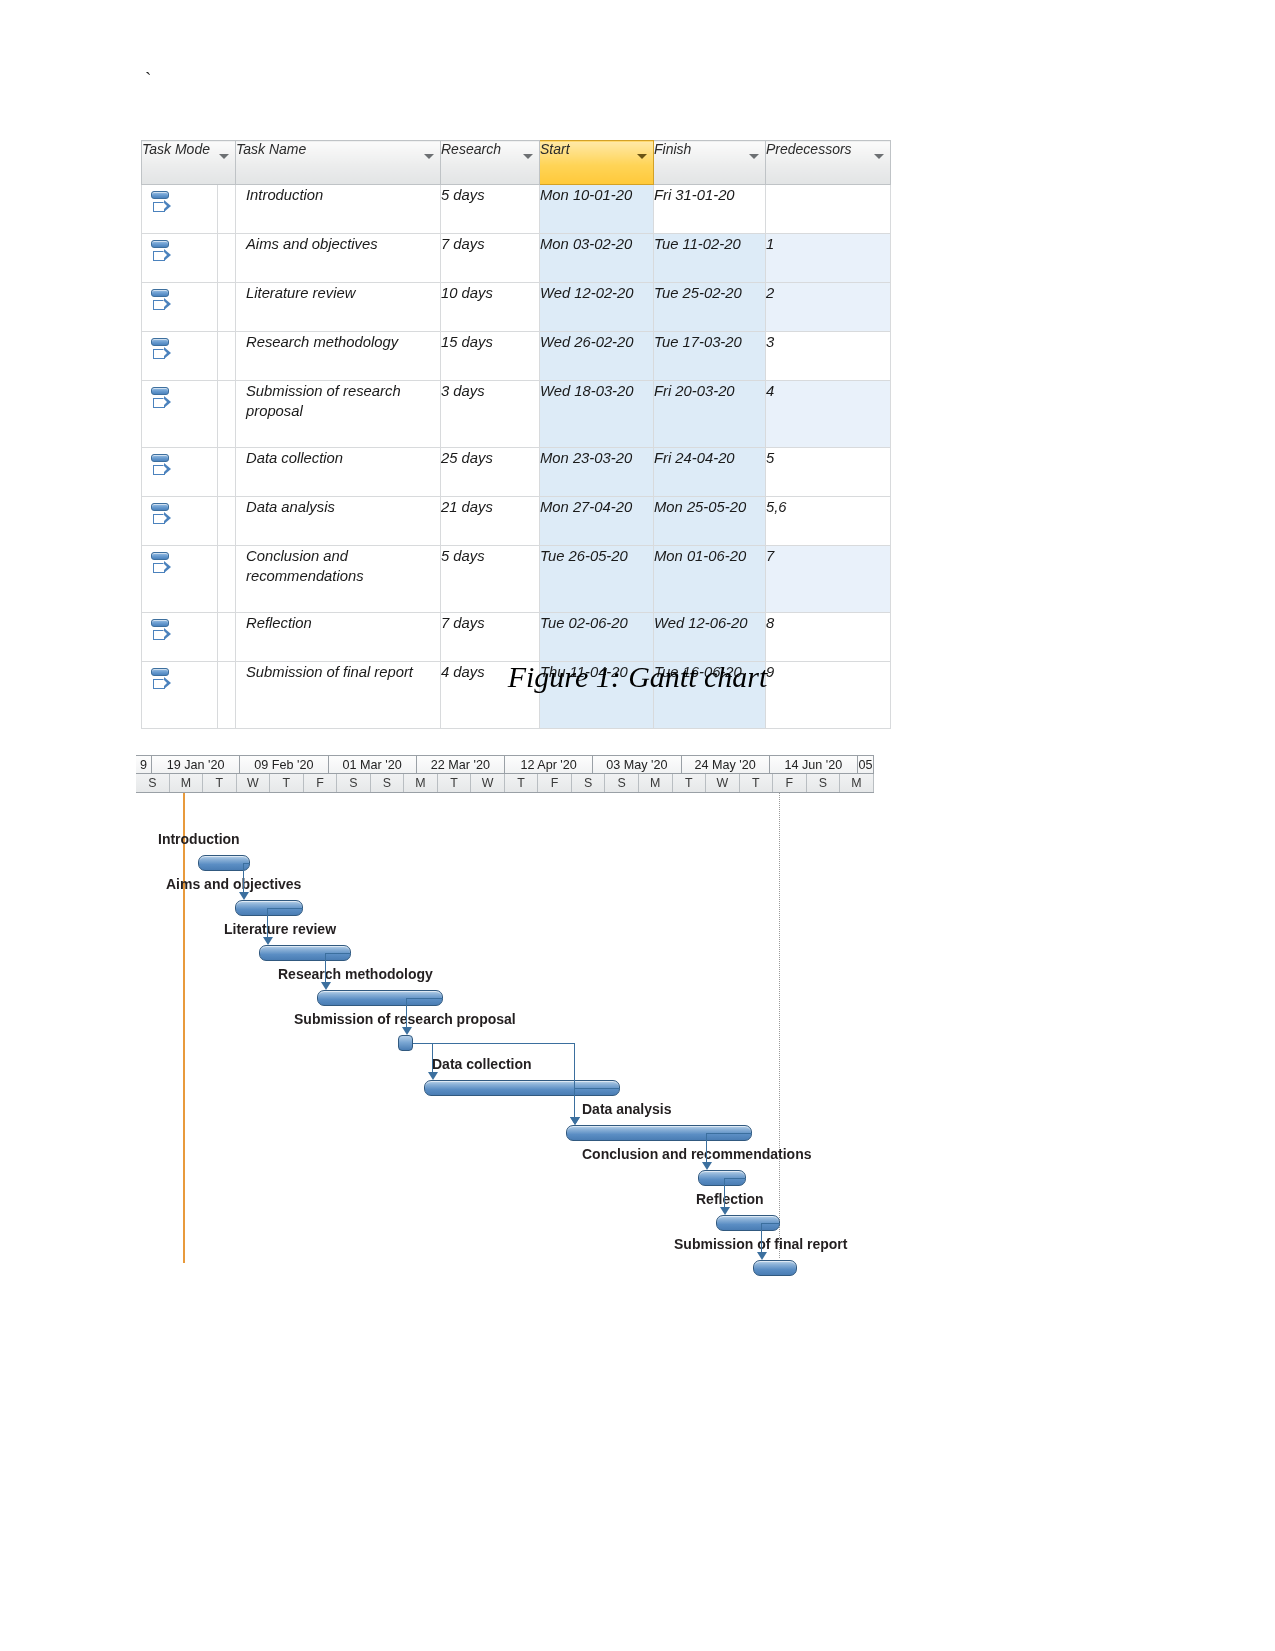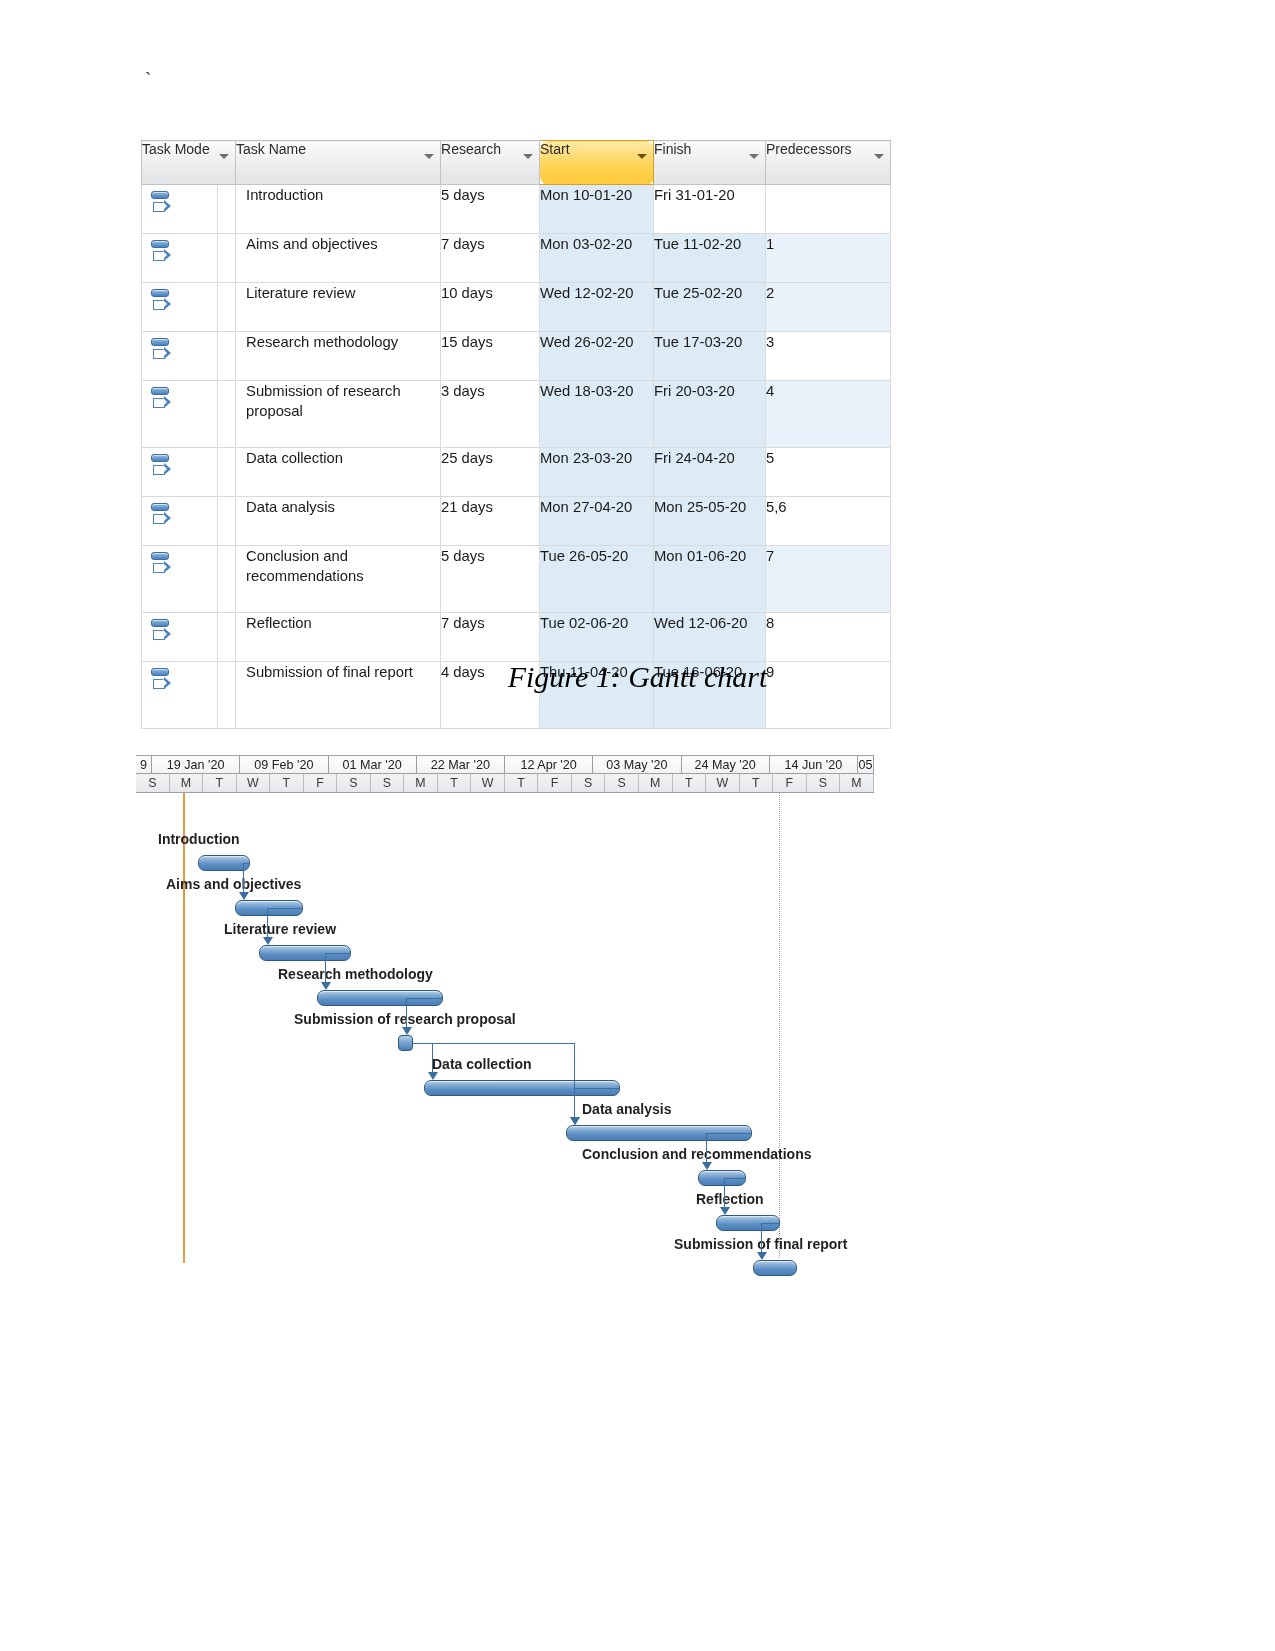--- a/index.html
+++ b/index.html
@@ -20,20 +20,21 @@
   }
 
   
   .task-table{
     position:absolute;left:141px;top:140px;
     width:731px;
     border-collapse:collapse;
     font-size:14.5px;
     color:#1a1a1a;
     table-layout:fixed;
+    font-style:italic;
   }
   .task-table th,.task-table td{
     padding:0;margin:0;vertical-align:top;
   }
   
   thead tr{height:44px;}
   thead th{
     background:linear-gradient(to bottom,#fbfbfb 0%,#eceded 55%,#e2e4e5 100%);
     border:1px solid #bfc3c6;
     border-left:none;
@@ -42,21 +43,20 @@
     color:#2b2b2b;
     text-align:left;
     position:relative;
     padding:5px 6px 0 7px;
     line-height:16px;
   }
   thead th:first-child{border-left:1px solid #bfc3c6;}
   thead th.start-col{
     background:linear-gradient(to bottom,#ffe9a8 0%,#ffd457 55%,#ffc93a 100%);
     border-color:#d3a126;
-    border-radius:9px;
   }
   .hdr-arrow{
     position:absolute;right:6px;top:13px;
     width:0;height:0;
     border-left:5px solid transparent;
     border-right:5px solid transparent;
     border-top:5px solid #6d7073;
   }
   .start-col .hdr-arrow{border-top-color:#6a5414;}
 

